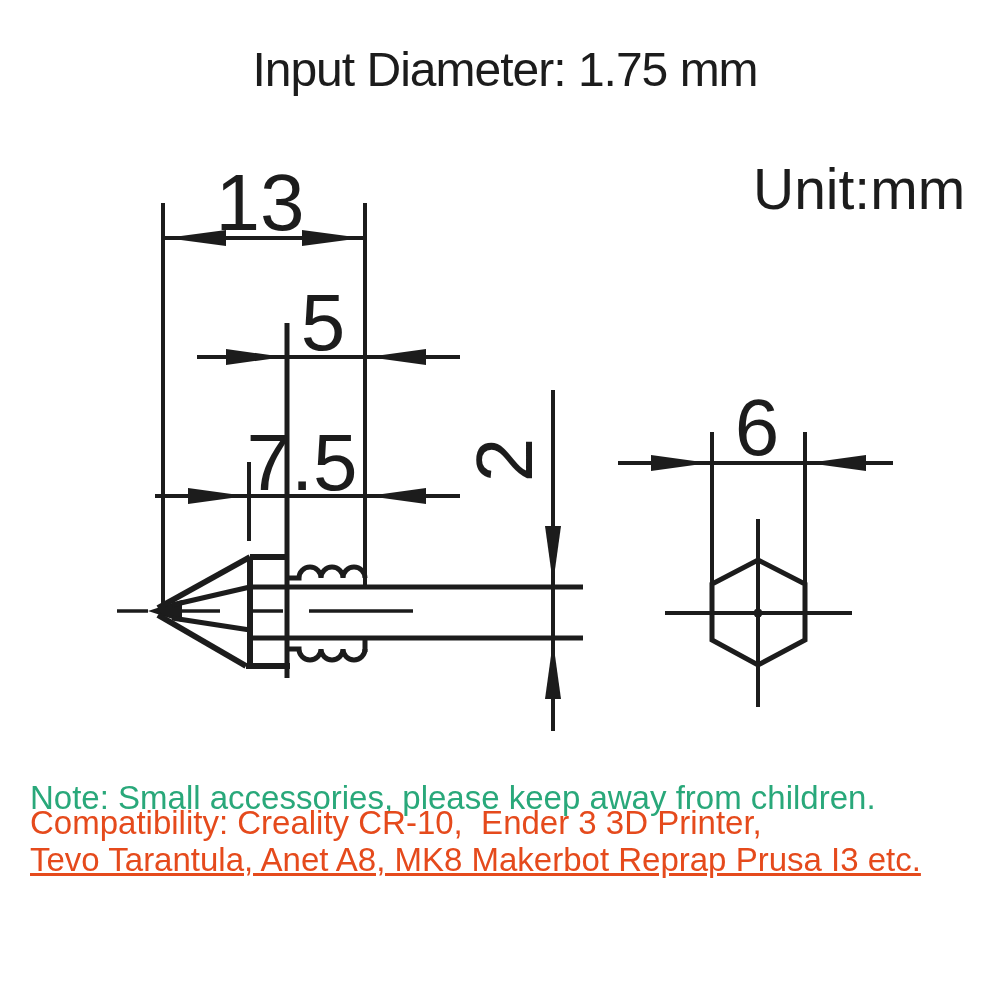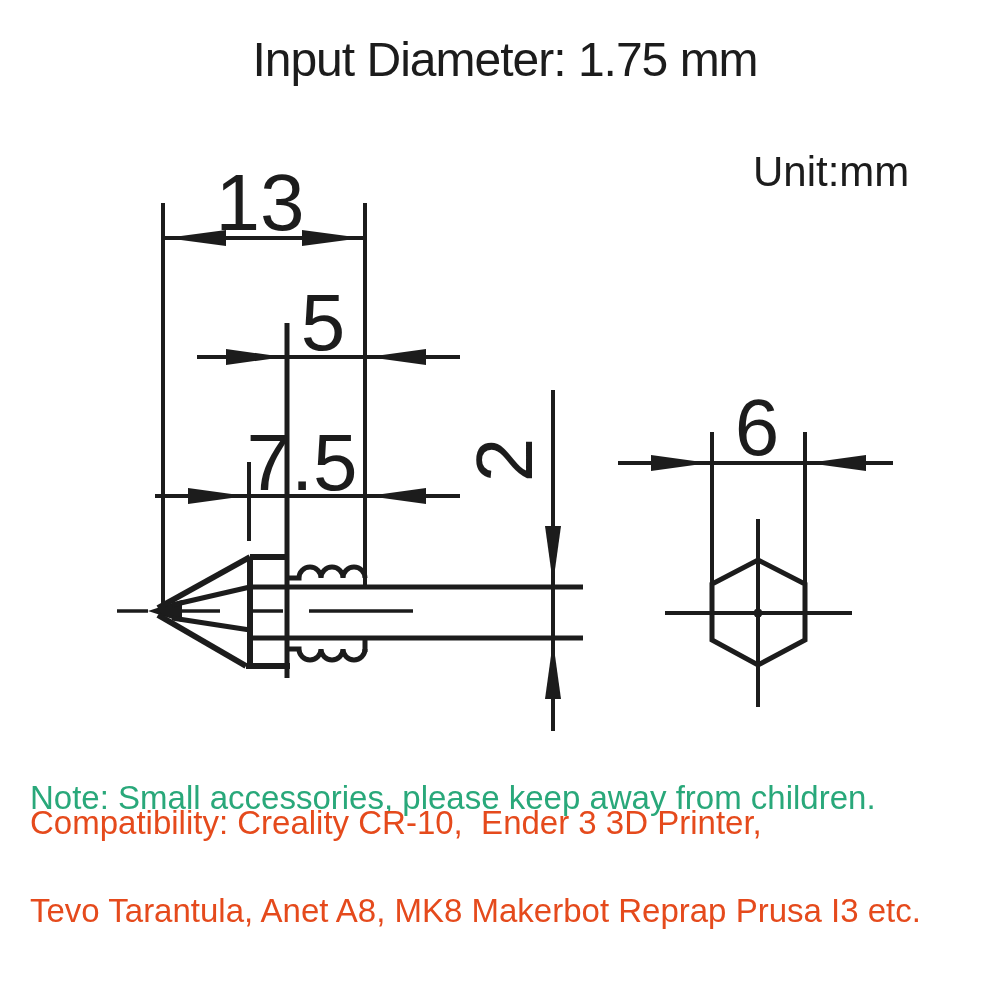--- a/index.html
+++ b/index.html
@@ -12,34 +12,34 @@
   body{
     width:1000px;height:1000px;
     background:var(--bg);
     position:relative;
     overflow:hidden;
     font-family:"Liberation Sans", sans-serif;
     color:var(--ink);
   }
   .abs{position:absolute;}
   .title{
-    top:32px;left:505px;transform:translateX(-50%);
+    top:42px;left:505px;transform:translateX(-50%);
     font-size:48px;letter-spacing:-1px;white-space:nowrap;
     color:var(--ink);
   }
   .unit{
-    top:148px;left:753px;
-    font-size:42px;white-space:nowrap;color:var(--ink);
+    top:156px;left:753px;
+    font-size:57px;white-space:nowrap;color:var(--ink);
   }
   .note{
     left:30px;font-size:33px;white-space:pre;
   }
   .note.green{top:779px;color:var(--green);}
   .note.red1{top:804px;color:var(--red);}
-  .note.red2{top:892px;color:var(--red);}
+  .note.red2{top:841px;color:var(--red);text-decoration:underline;}
   svg.drawing{position:absolute;top:0;left:0;}
   svg.drawing .ln{stroke:var(--ink);fill:none;}
   svg.drawing .outline{stroke-width:6;}
   svg.drawing .mid{stroke-width:5;}
   svg.drawing .dim{stroke-width:4;}
   svg.drawing .thin{stroke-width:3.5;}
   svg.drawing .fillink{fill:var(--ink);stroke:none;}
   svg.drawing text{
     fill:var(--ink);
     font-family:"Liberation Sans", sans-serif;

